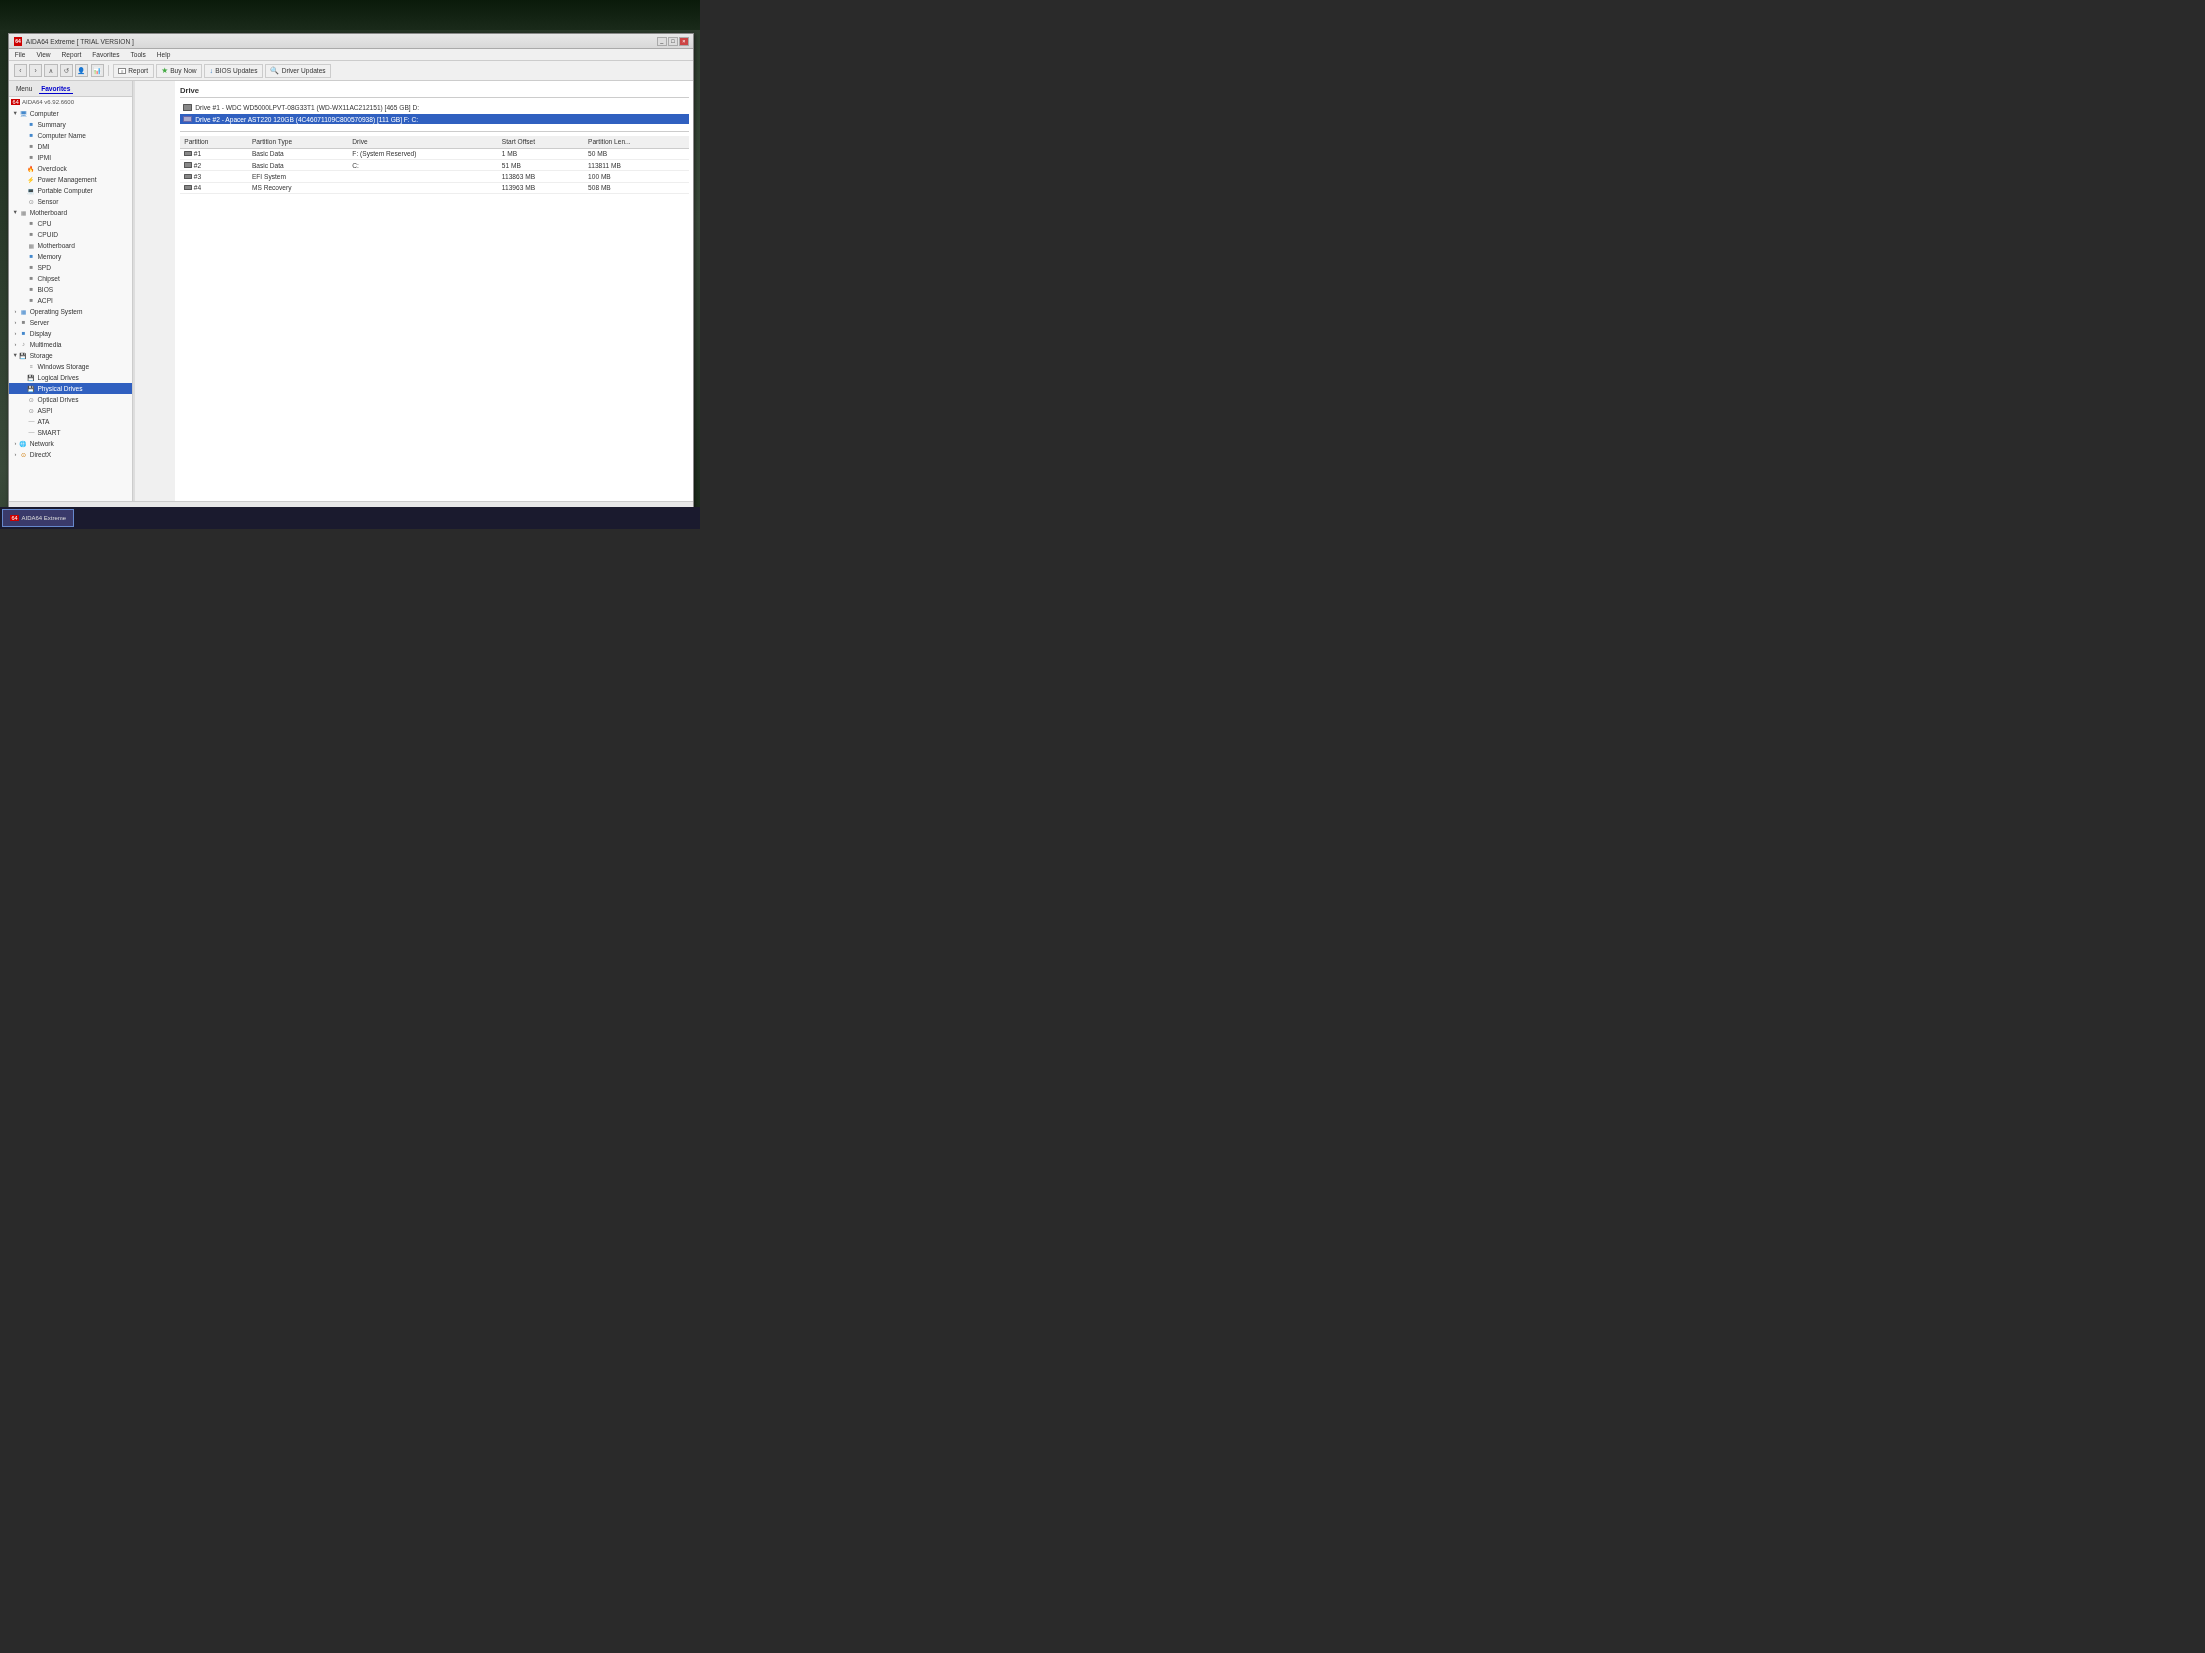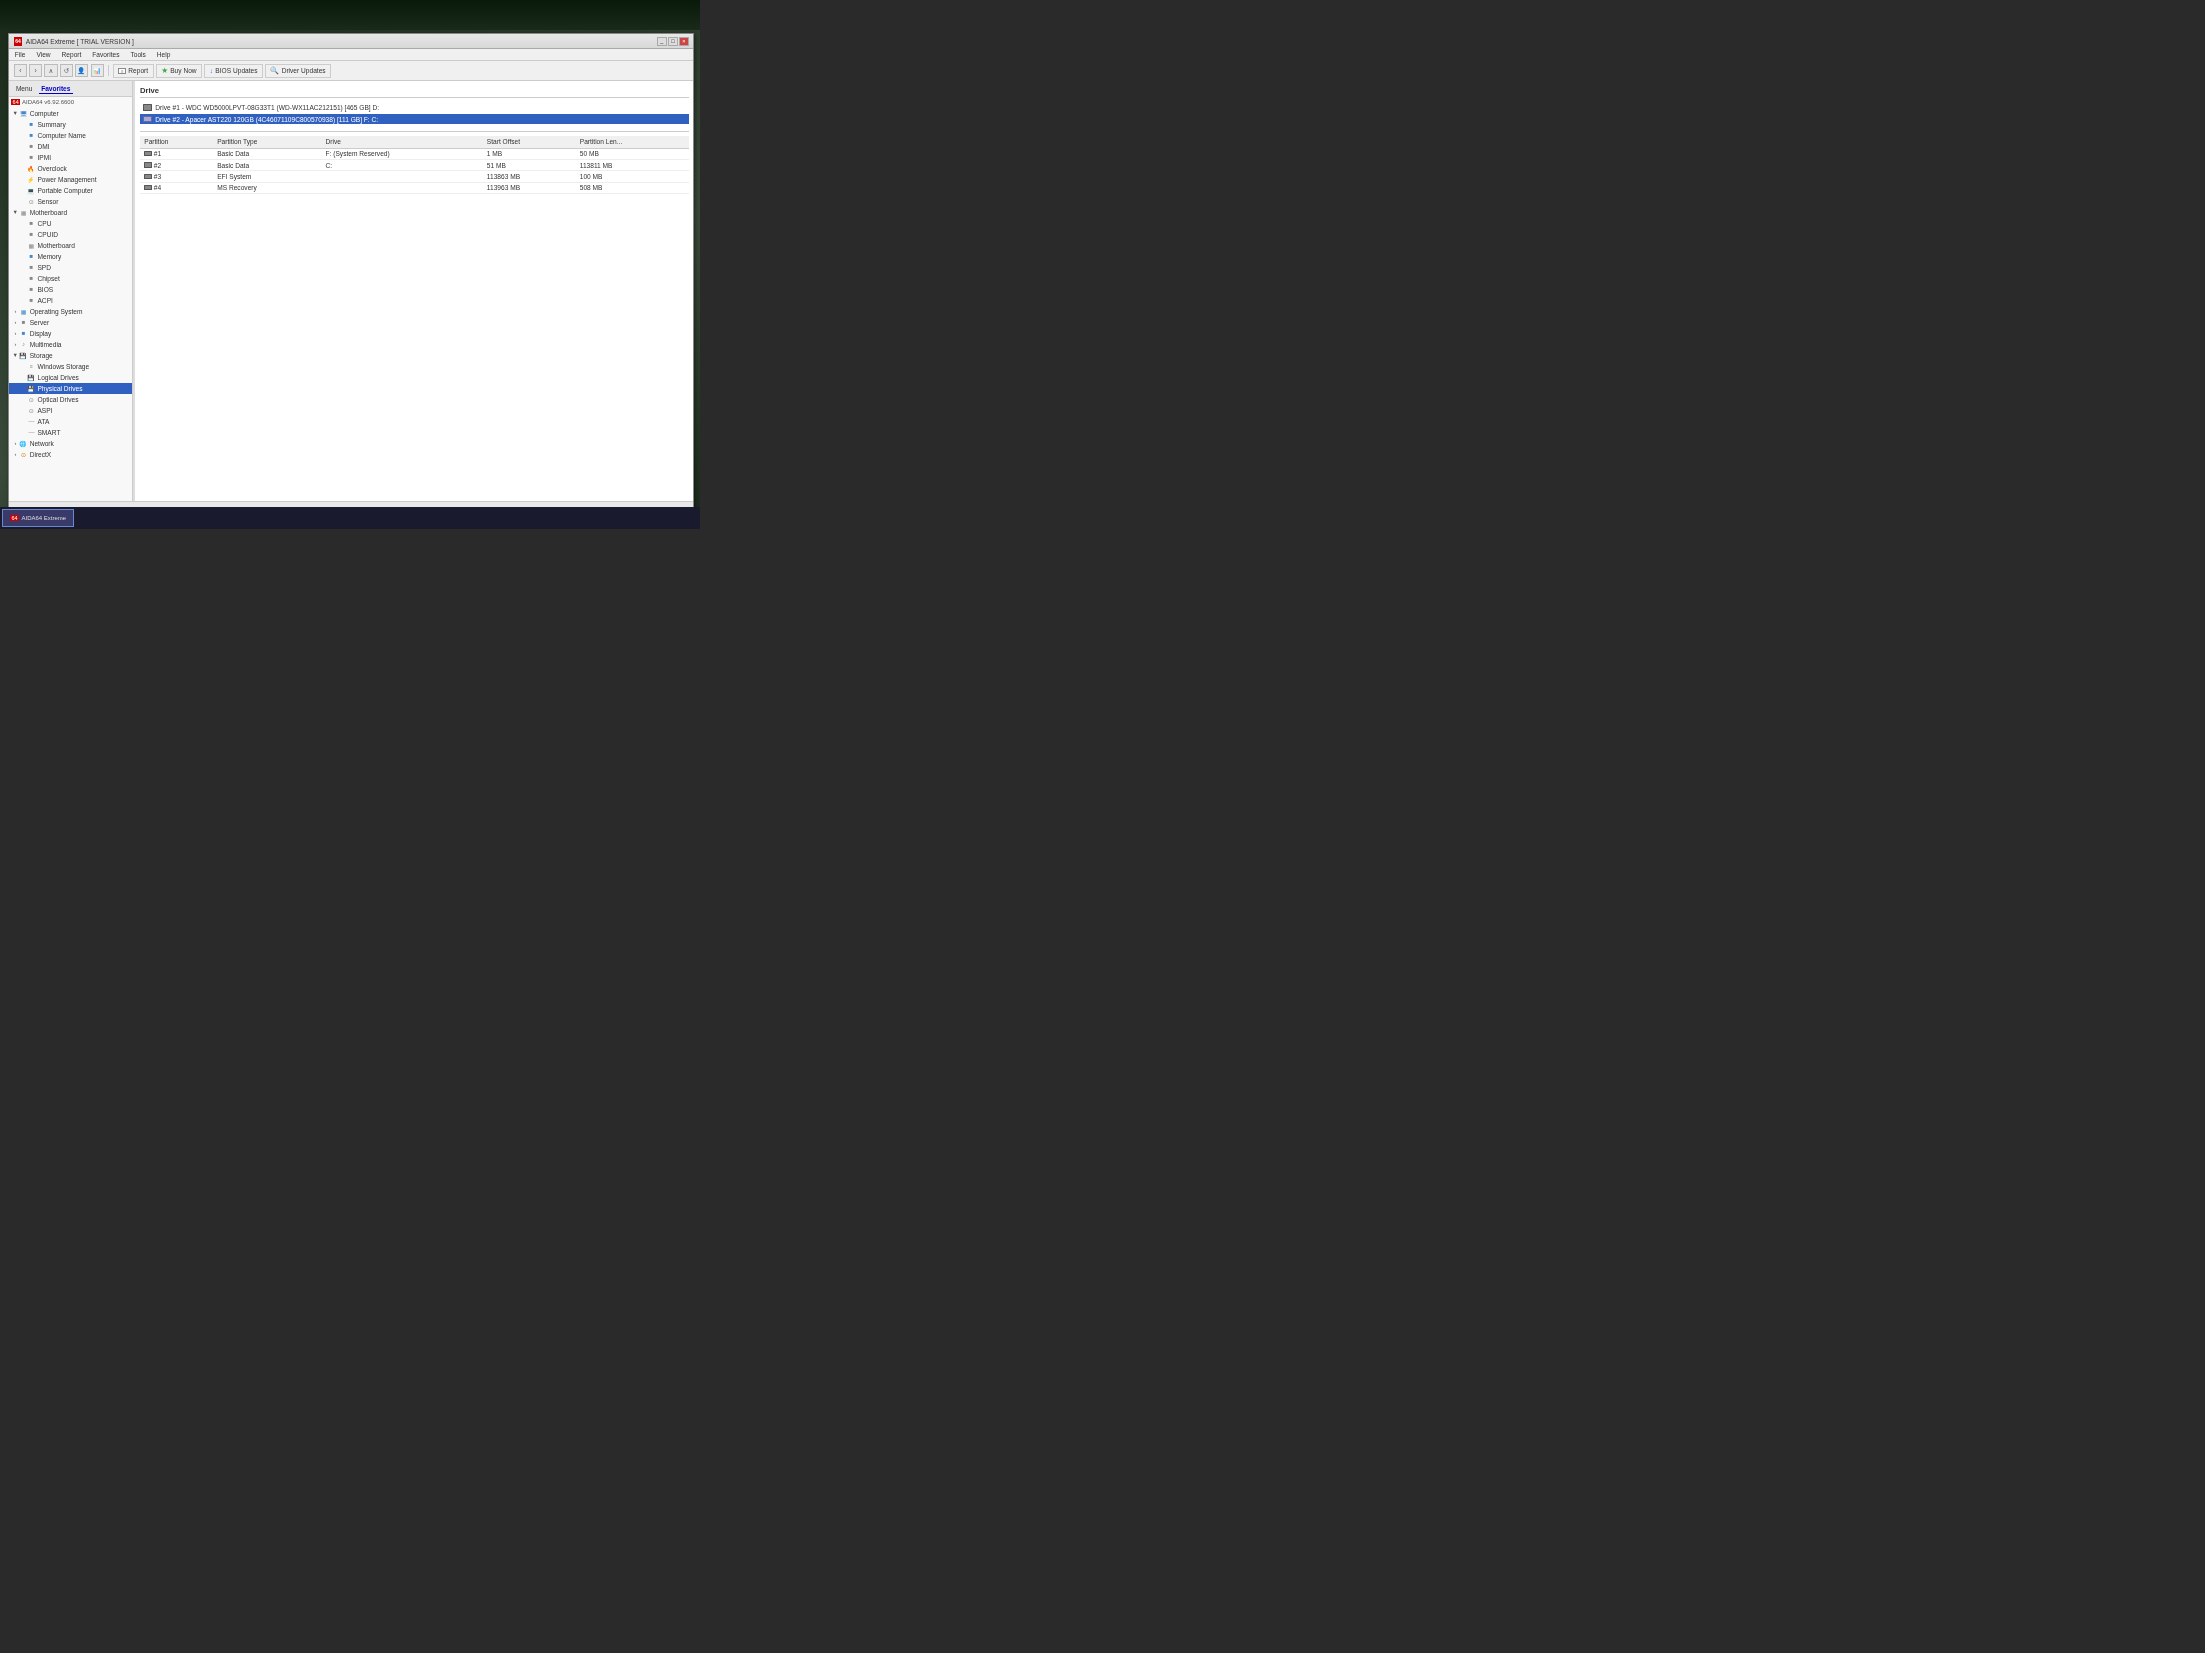--- a/index.html
+++ b/index.html
@@ -204,20 +204,21 @@
 
     .indent-1 { padding-left: 2.2px; }
     .indent-2 { padding-left: 10px; }
 
     
     .main-panel {
       flex: 1;
       background: #ffffff;
       overflow: auto;
       padding: 4.4px;
+      margin-left: 40px;
     }
 
     .panel-title {
       font-size: 7.7px;
       font-weight: bold;
       color: #333;
       margin-bottom: 4.4px;
       border-bottom: 0.6px solid #ccc;
       padding-bottom: 2.2px;
     }

